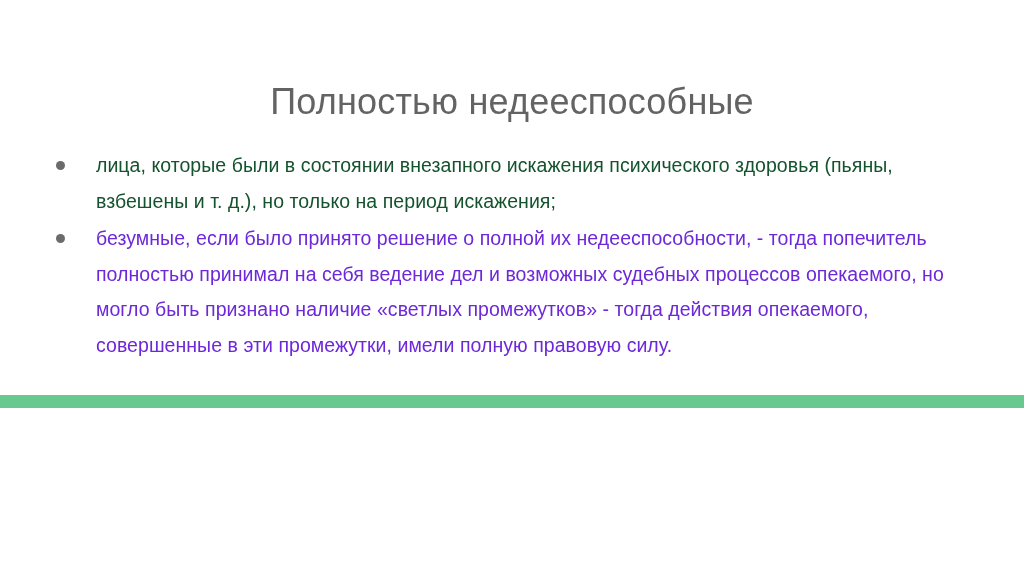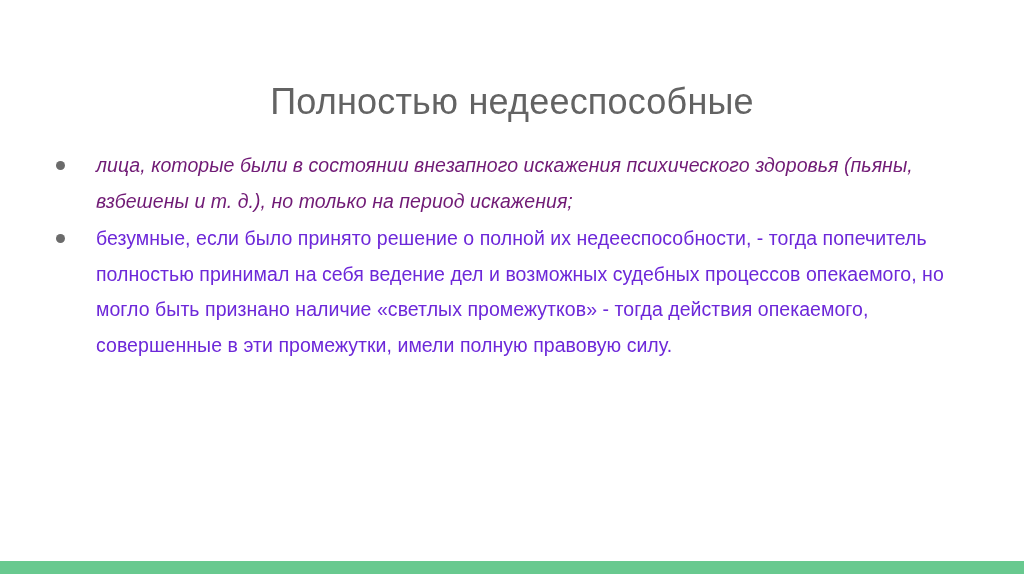--- a/index.html
+++ b/index.html
@@ -11,21 +11,21 @@
     width: 1024px;
     height: 574px;
     background: #ffffff;
     font-family: "Liberation Sans", "DejaVu Sans", sans-serif;
     overflow: hidden;
   }
 
   .slide {
     position: relative;
     width: 1024px;
-    height: 574px;
+    height: 408px;
     background: #ffffff;
     box-sizing: border-box;
   }
 
   .slide-title {
     position: absolute;
     top: 56px;
     left: 0;
     width: 1024px;
     text-align: center;
@@ -83,21 +83,21 @@
 </head>
 <body>
 
 <div class="slide" style="background: rgb(255, 255, 255);">
 
   <h1 class="slide-title" style="color: rgb(99, 99, 99);">Полностью недееспособные</h1>
 
   <div class="content-body">
     <ul class="bullet-list">
 
-      <li class="bullet-item" style="color: #701a75; font-style: italic;">
+      <li class="bullet-item" style="color: #14532d;">
         <span class="bullet-marker" style="background: rgb(107, 107, 107);"></span>
         <span>лица, которые были в состоянии внезапного искажения психического здоровья (пьяны, взбешены и т. д.), но только на период искажения;</span>
       </li>
 
       <li class="bullet-item" style="color: #6d28d9;">
         <span class="bullet-marker" style="background: rgb(107, 107, 107);"></span>
         <span>безумные, если было принято решение о полной их недееспособности, - тогда попечитель полностью принимал на себя ведение дел и возможных судебных процессов опекаемого, но могло быть признано наличие «светлых промежутков» - тогда действия опекаемого, совершенные в эти промежутки, имели полную правовую силу.</span>
       </li>
 
     </ul>

